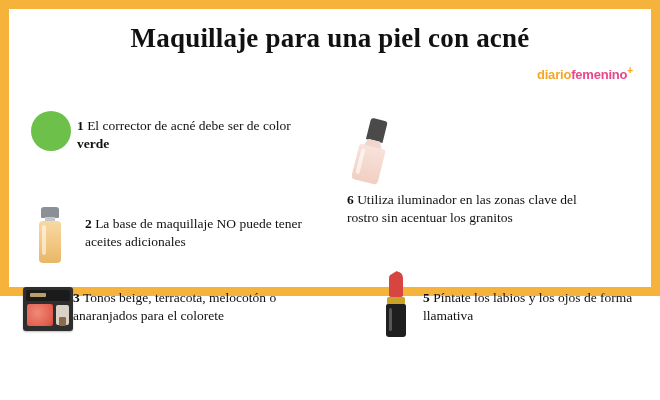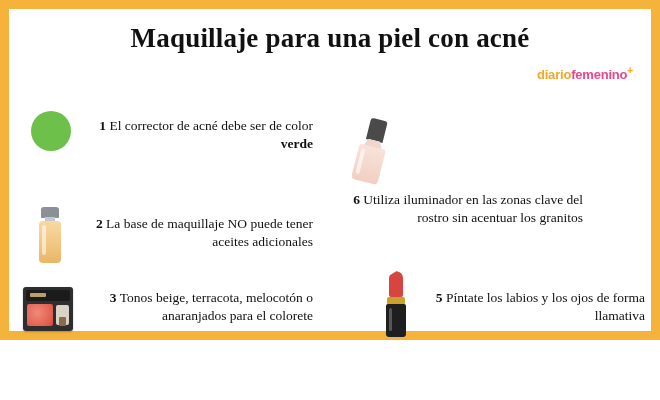--- a/index.html
+++ b/index.html
@@ -9,21 +9,21 @@
   body {
     width: 660px;
     height: 400px;
     background: #ffffff;
     font-family: "Liberation Serif", serif;
     overflow: hidden;
   }
   .poster {
     position: relative;
     width: 660px;
-    height: 340px;
+    height: 296px;
     background: #86efac;
     box-sizing: border-box;
     border-top: 9px solid #f6b33b;
     border-bottom: 9px solid #f6b33b;
     border-left: 9px solid #f6b33b;
     border-right: 9px solid #f6b33b;
   }
   .inner {
     position: absolute;
     left: 0;
@@ -68,21 +68,21 @@
     width: 54px;
     flex: 0 0 54px;
     height: 62px;
     position: relative;
   }
   .text {
     font-family: "Liberation Serif", serif;
     font-size: 13.5px;
     color: #111111;
     line-height: 1.35;
-    text-align: right;
+    text-align: left;
   }
   .text .num {
     font-weight: bold;
   }
   .text .strong {
     font-weight: bold;
   }
 
   
   #item-1 { left: 14px;  top: 96px;  width: 300px; }

